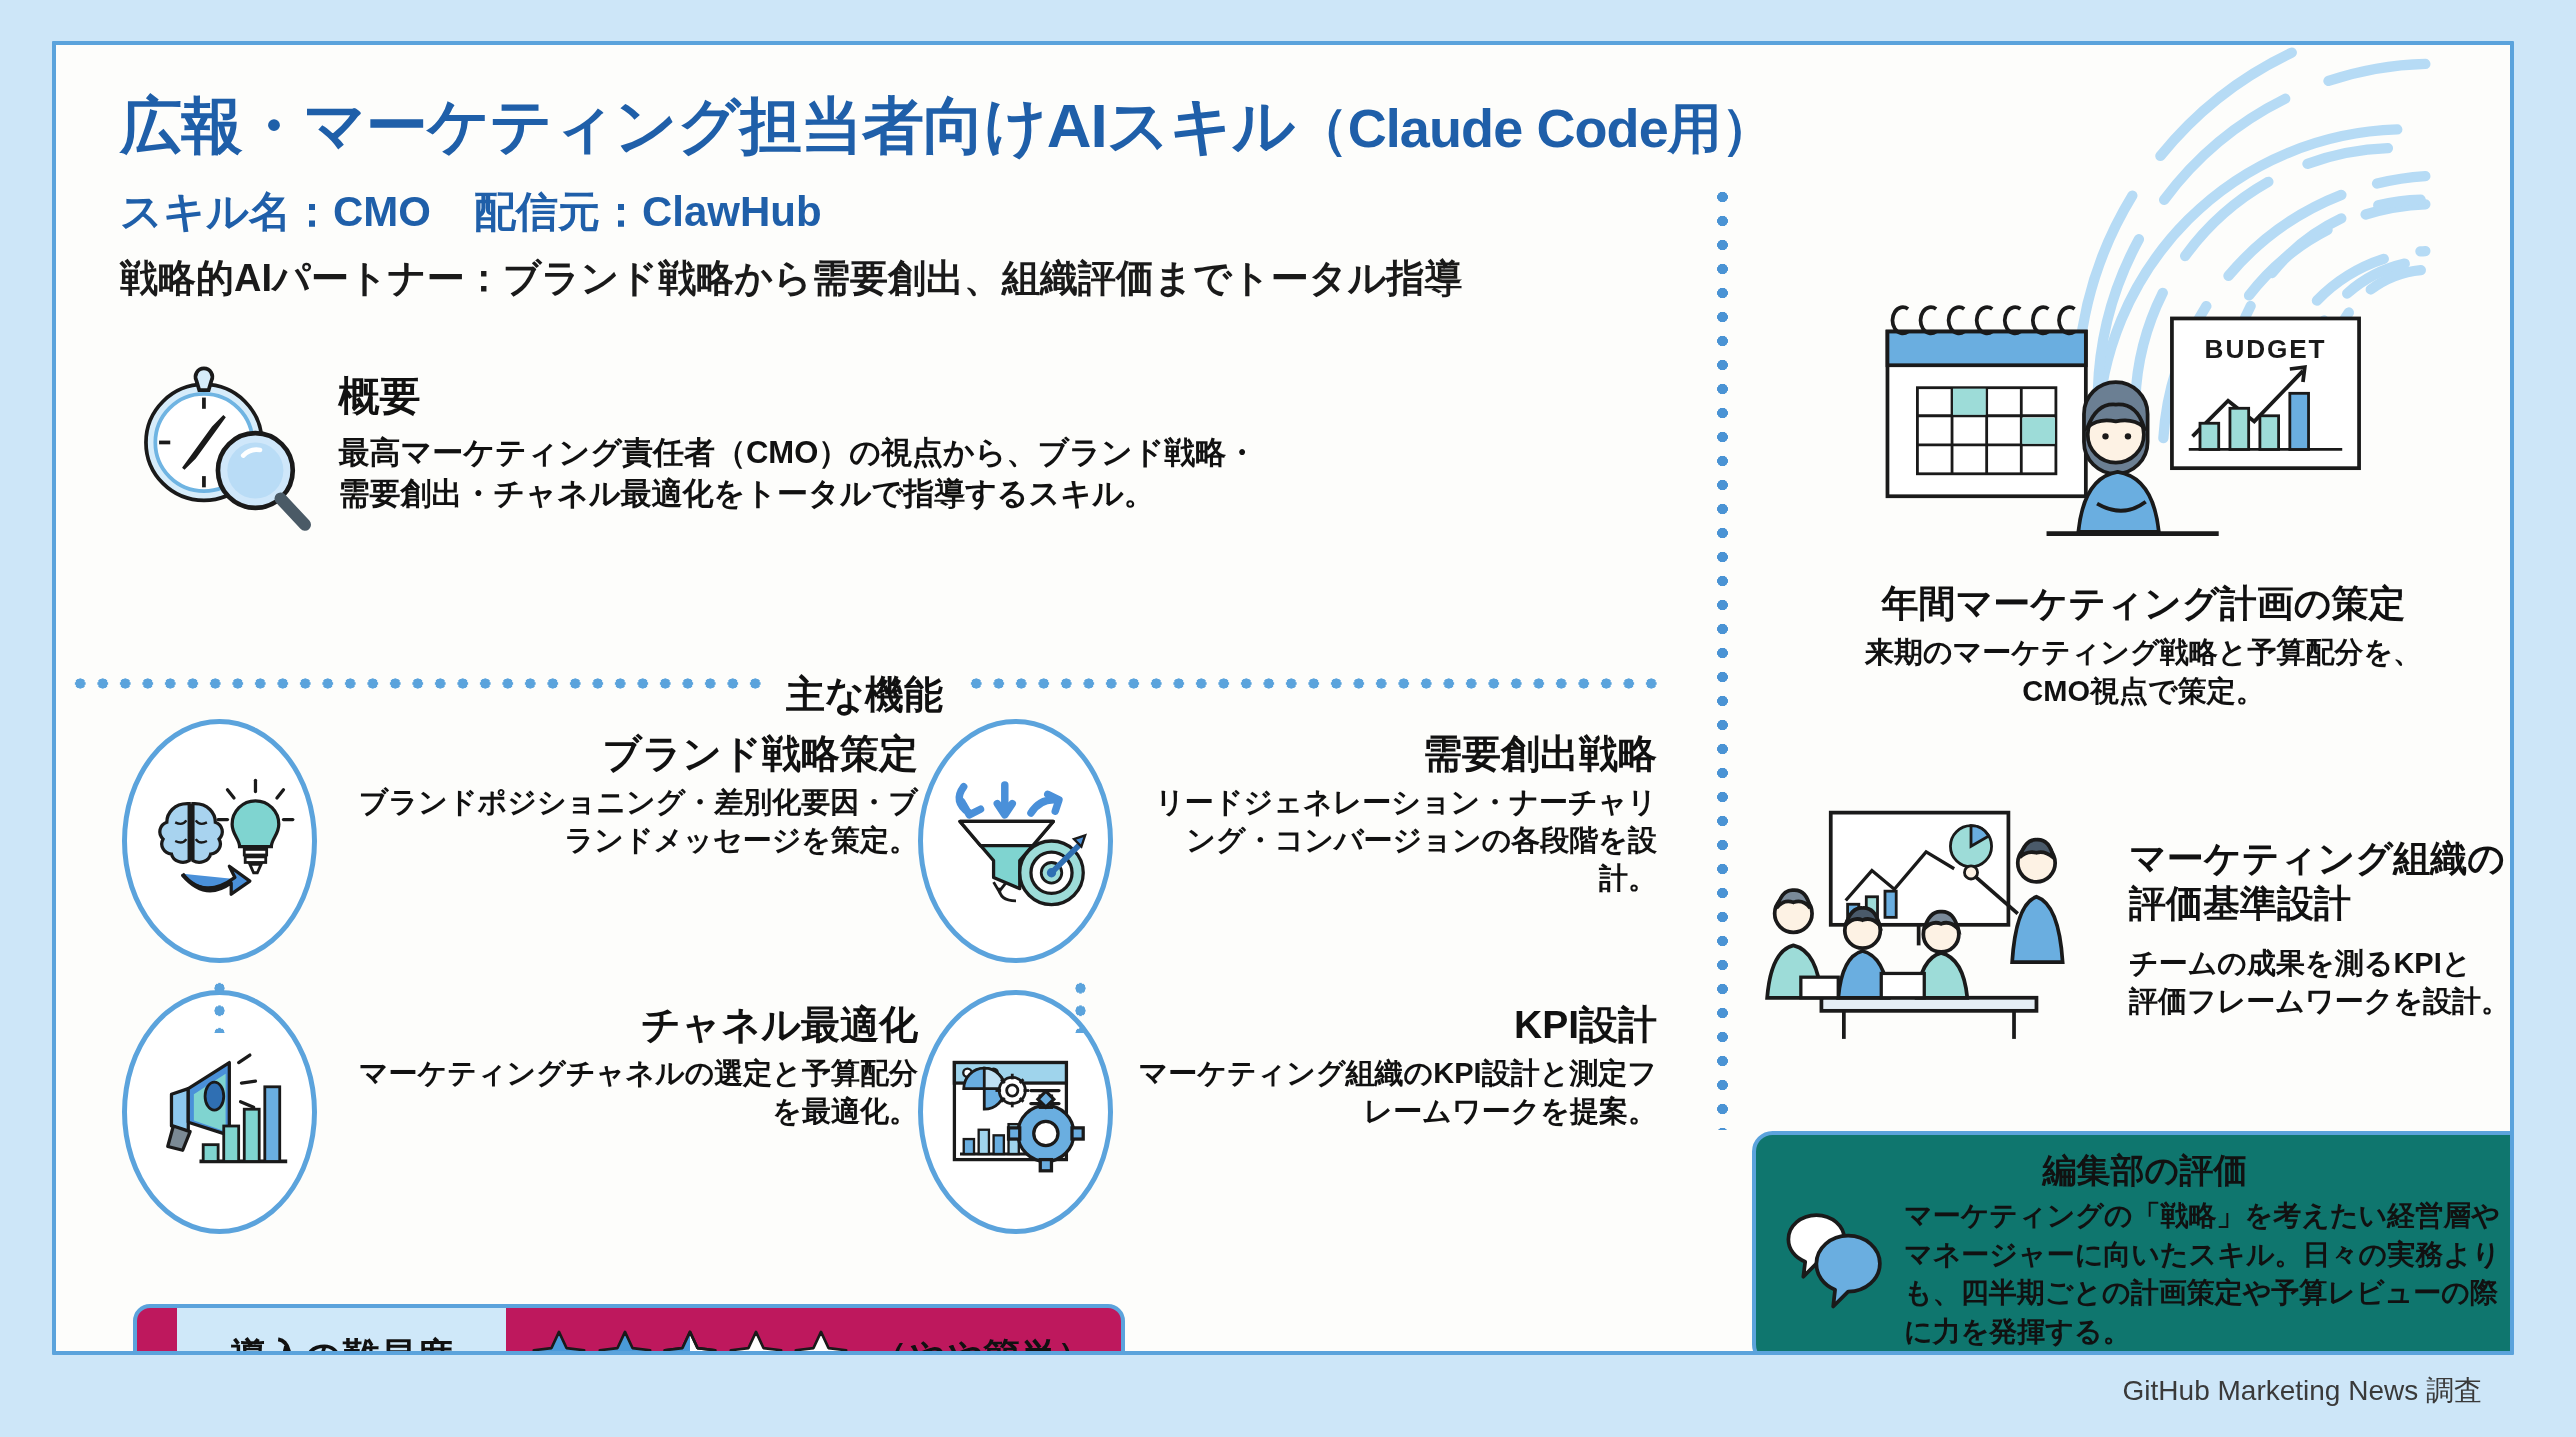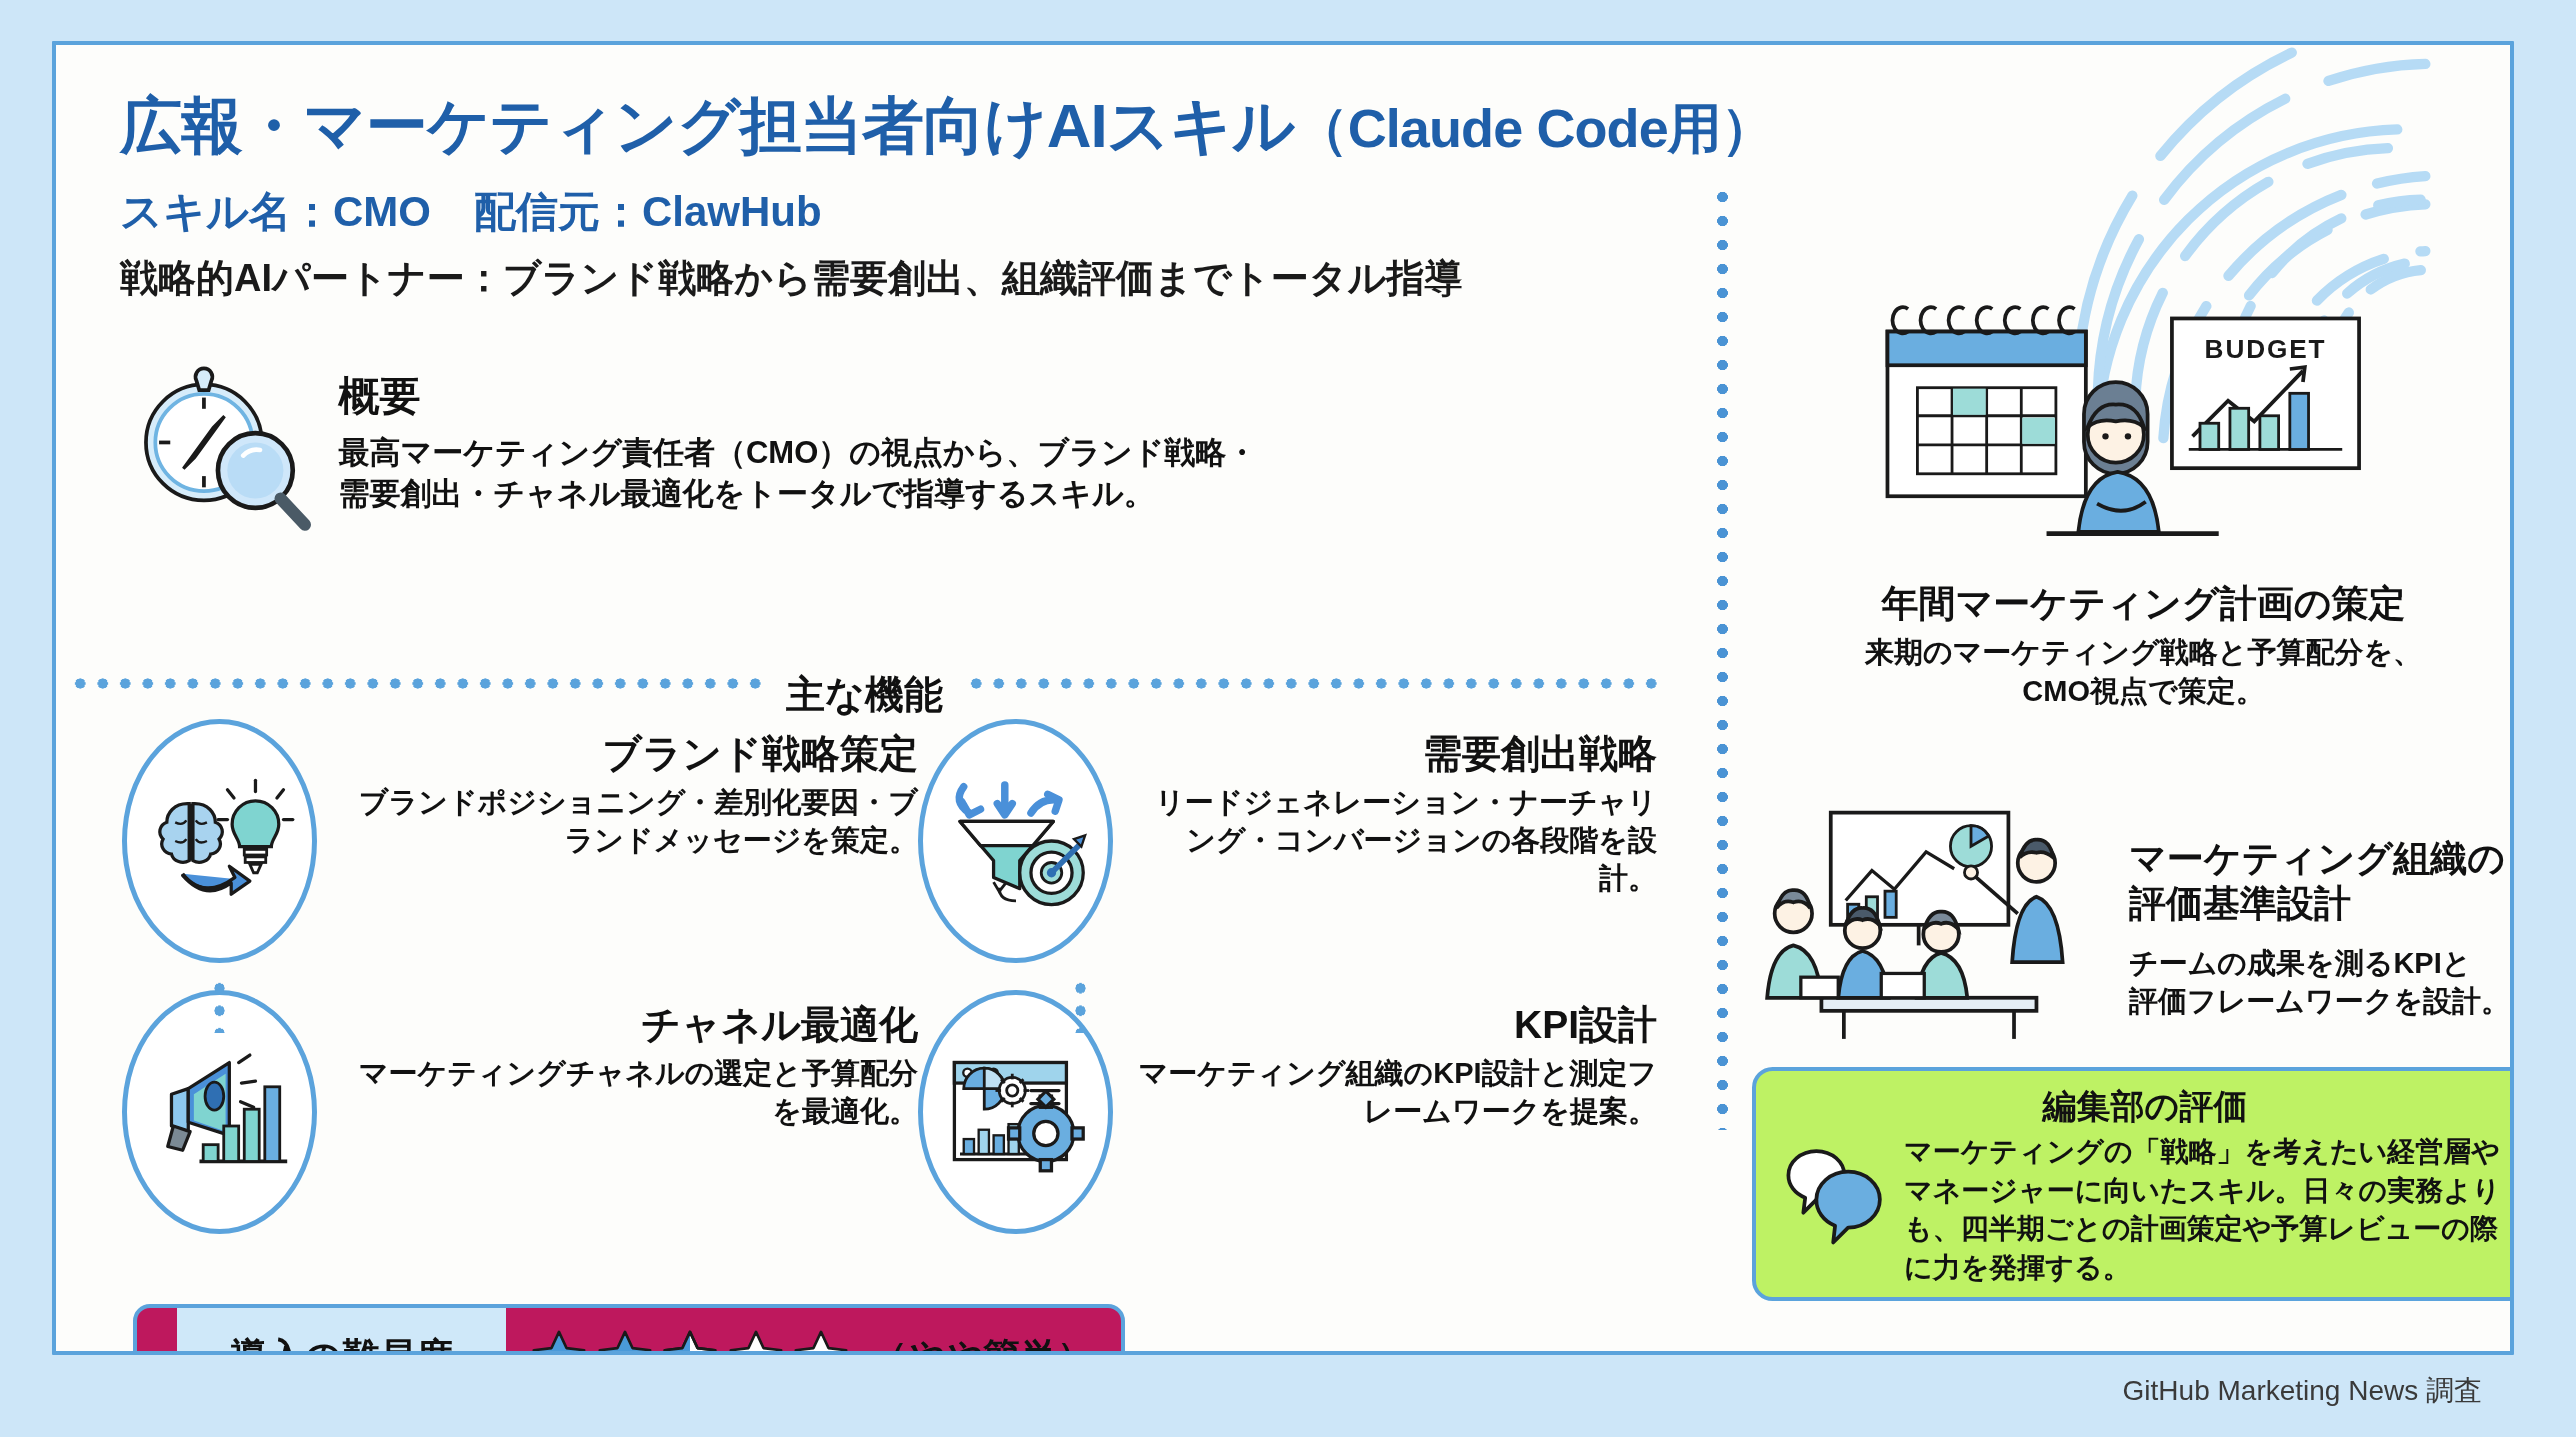--- a/index.html
+++ b/index.html
@@ -110,22 +110,22 @@
      font-size:29px;font-weight:bold;color:#111;line-height:1.34;}
 
   .usecase2-illu{position:absolute;left:1685px;top:758px;width:374px;height:253px;}
   .uc2-title{position:absolute;left:2073px;top:791px;width:440px;
      font-size:37px;font-weight:bold;color:#111;line-height:1.22;}
   .uc2-body{position:absolute;left:2073px;top:899px;width:449px;
      font-size:29px;font-weight:bold;color:#111;line-height:1.32;}
 
   
   .review{
-    position:absolute;left:1696px;top:1022px;width:786px;height:234px;
-    background:#bef264;border:4.7px solid #5ba3dc;border-radius:20.6px;
+    position:absolute;left:1696px;top:1086px;width:786px;height:234px;
+    background:#0f766e;border:4.7px solid #5ba3dc;border-radius:20.6px;
     box-sizing:border-box;
   }
   .review-title{position:absolute;left:0;top:13px;width:100%;text-align:center;
      font-size:34px;font-weight:bold;color:#111;}
   .review-icon{position:absolute;left:19px;top:67px;width:122px;height:112px;}
   .review-body{position:absolute;left:148px;top:62px;width:618px;
      font-size:28px;font-weight:bold;color:#111;line-height:1.38;}
 
   
   .footer{

